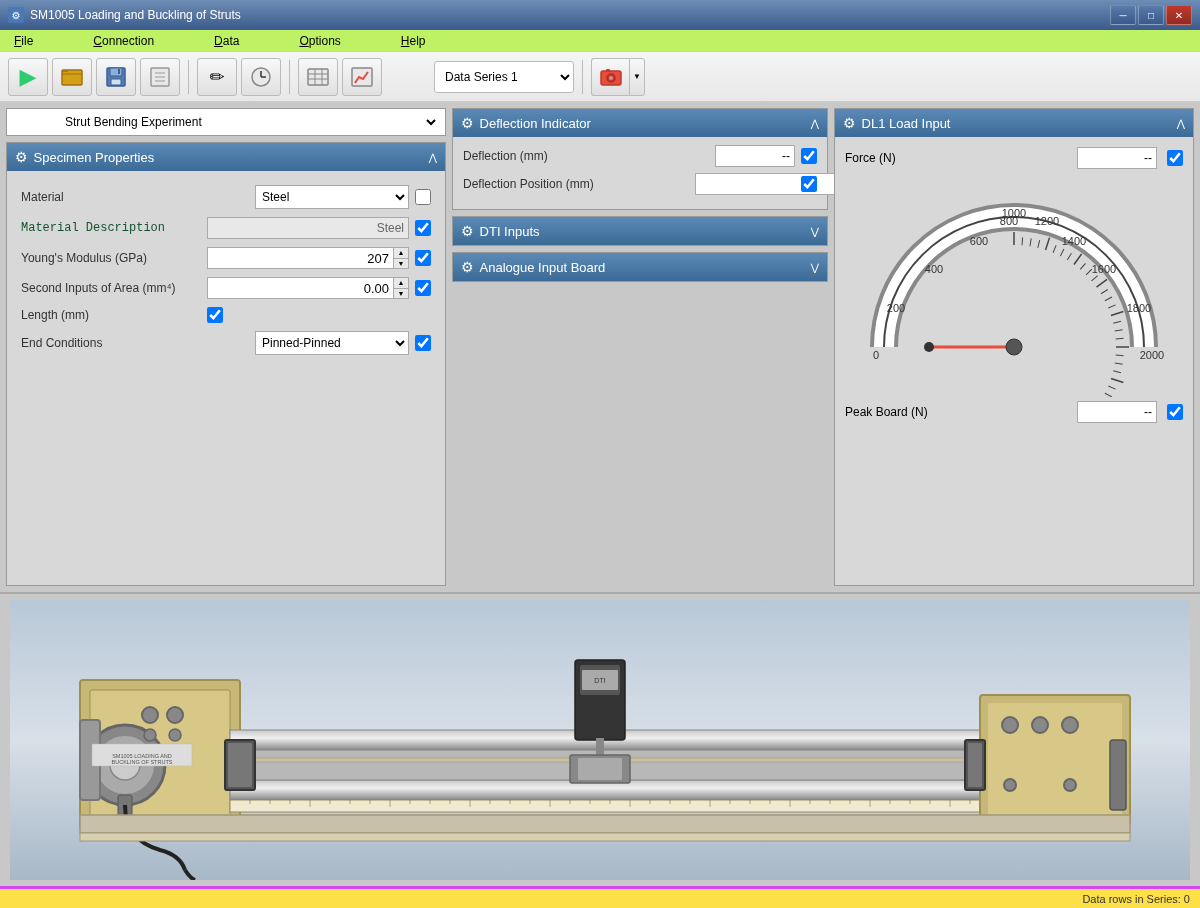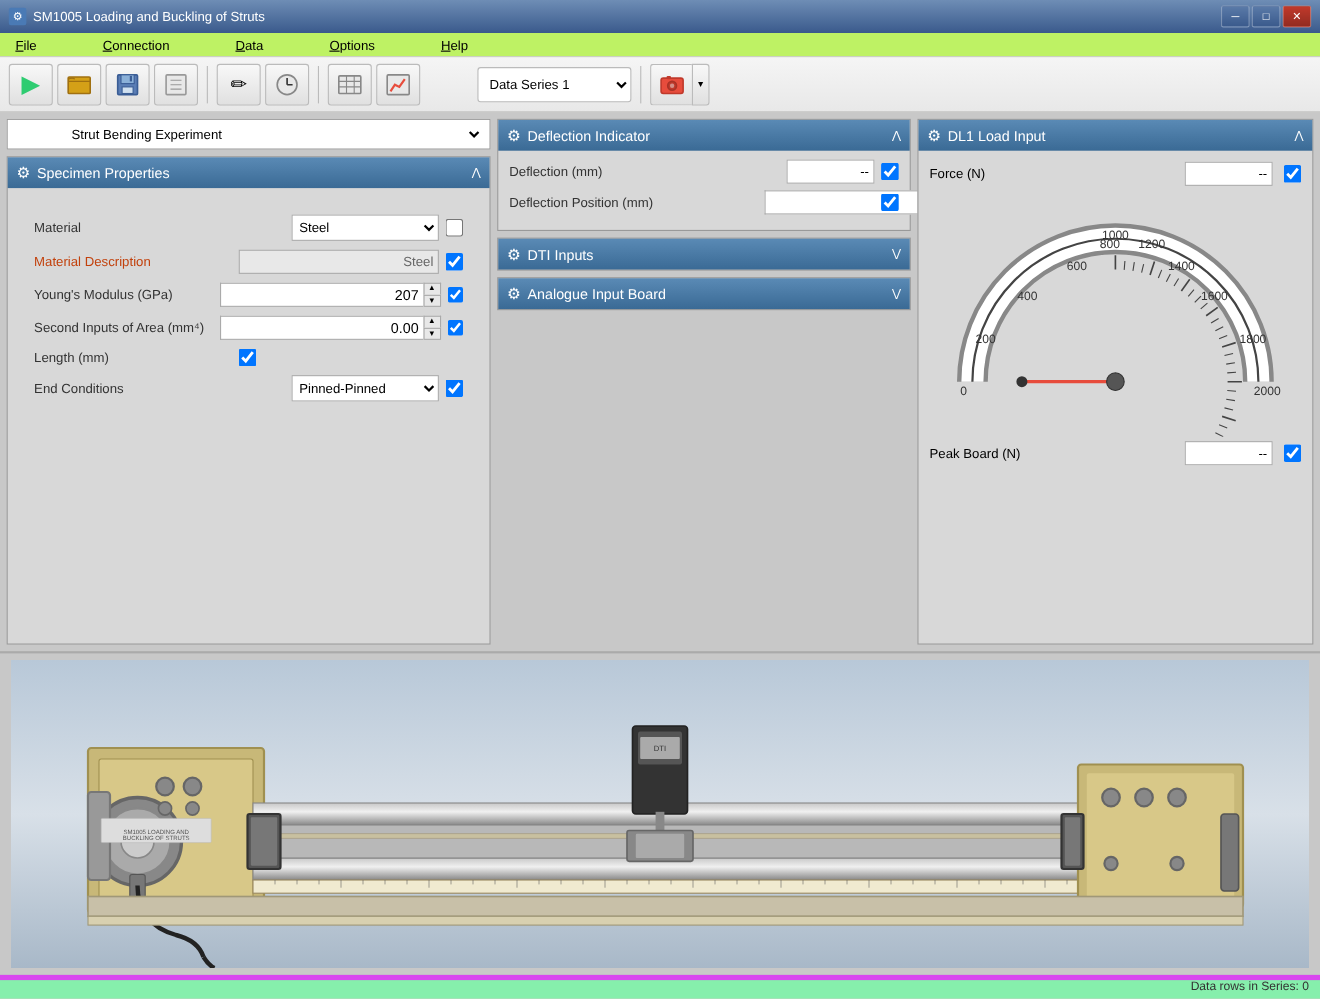--- a/index.html
+++ b/index.html
@@ -215,35 +215,35 @@
     .gear-icon {
       font-size: 14px;
     }
     .collapse-btn {
       color: white;
       cursor: pointer;
       font-size: 10px;
     }
 
     .panel-content {
-      padding: 24px;
+      padding: 14px;
     }
 
     .prop-row {
       display: flex;
       align-items: center;
       margin-bottom: 8px;
       gap: 6px;
     }
     .prop-label {
       width: 180px;
       font-size: 12px;
       color: #333;
     }
-    .prop-label.dimmed { color: #c2410c; }
+    .prop-label.dimmed { color: #14532d; font-family: Liberation Mono, monospace; }
     .prop-input {
       flex: 1;
       height: 22px;
       border: 1px solid #aaa;
       padding: 2px 4px;
       font-size: 12px;
       text-align: right;
       background: white;
     }
     .prop-input.disabled { background: #e8e8e8; color: #666; }
@@ -371,23 +371,24 @@
       display: flex;
       align-items: center;
       justify-content: center;
       overflow: hidden;
       border-top: 2px solid #aaa;
     }
 
     
     .status-bar {
       height: 22px;
-      background: #86efac;
-      border-top: 5px solid #d946ef;
-      display: flex;
+      background: #fde047;
+      border-top: 3px solid #d946ef;
+      display: flex;
+      align-items: center;
       justify-content: flex-end;
       padding: 0 10px;
       font-size: 11px;
       color: #333;
     }
 
     .panel-section {
       display: flex;
       flex-direction: column;
       height: 100%;

